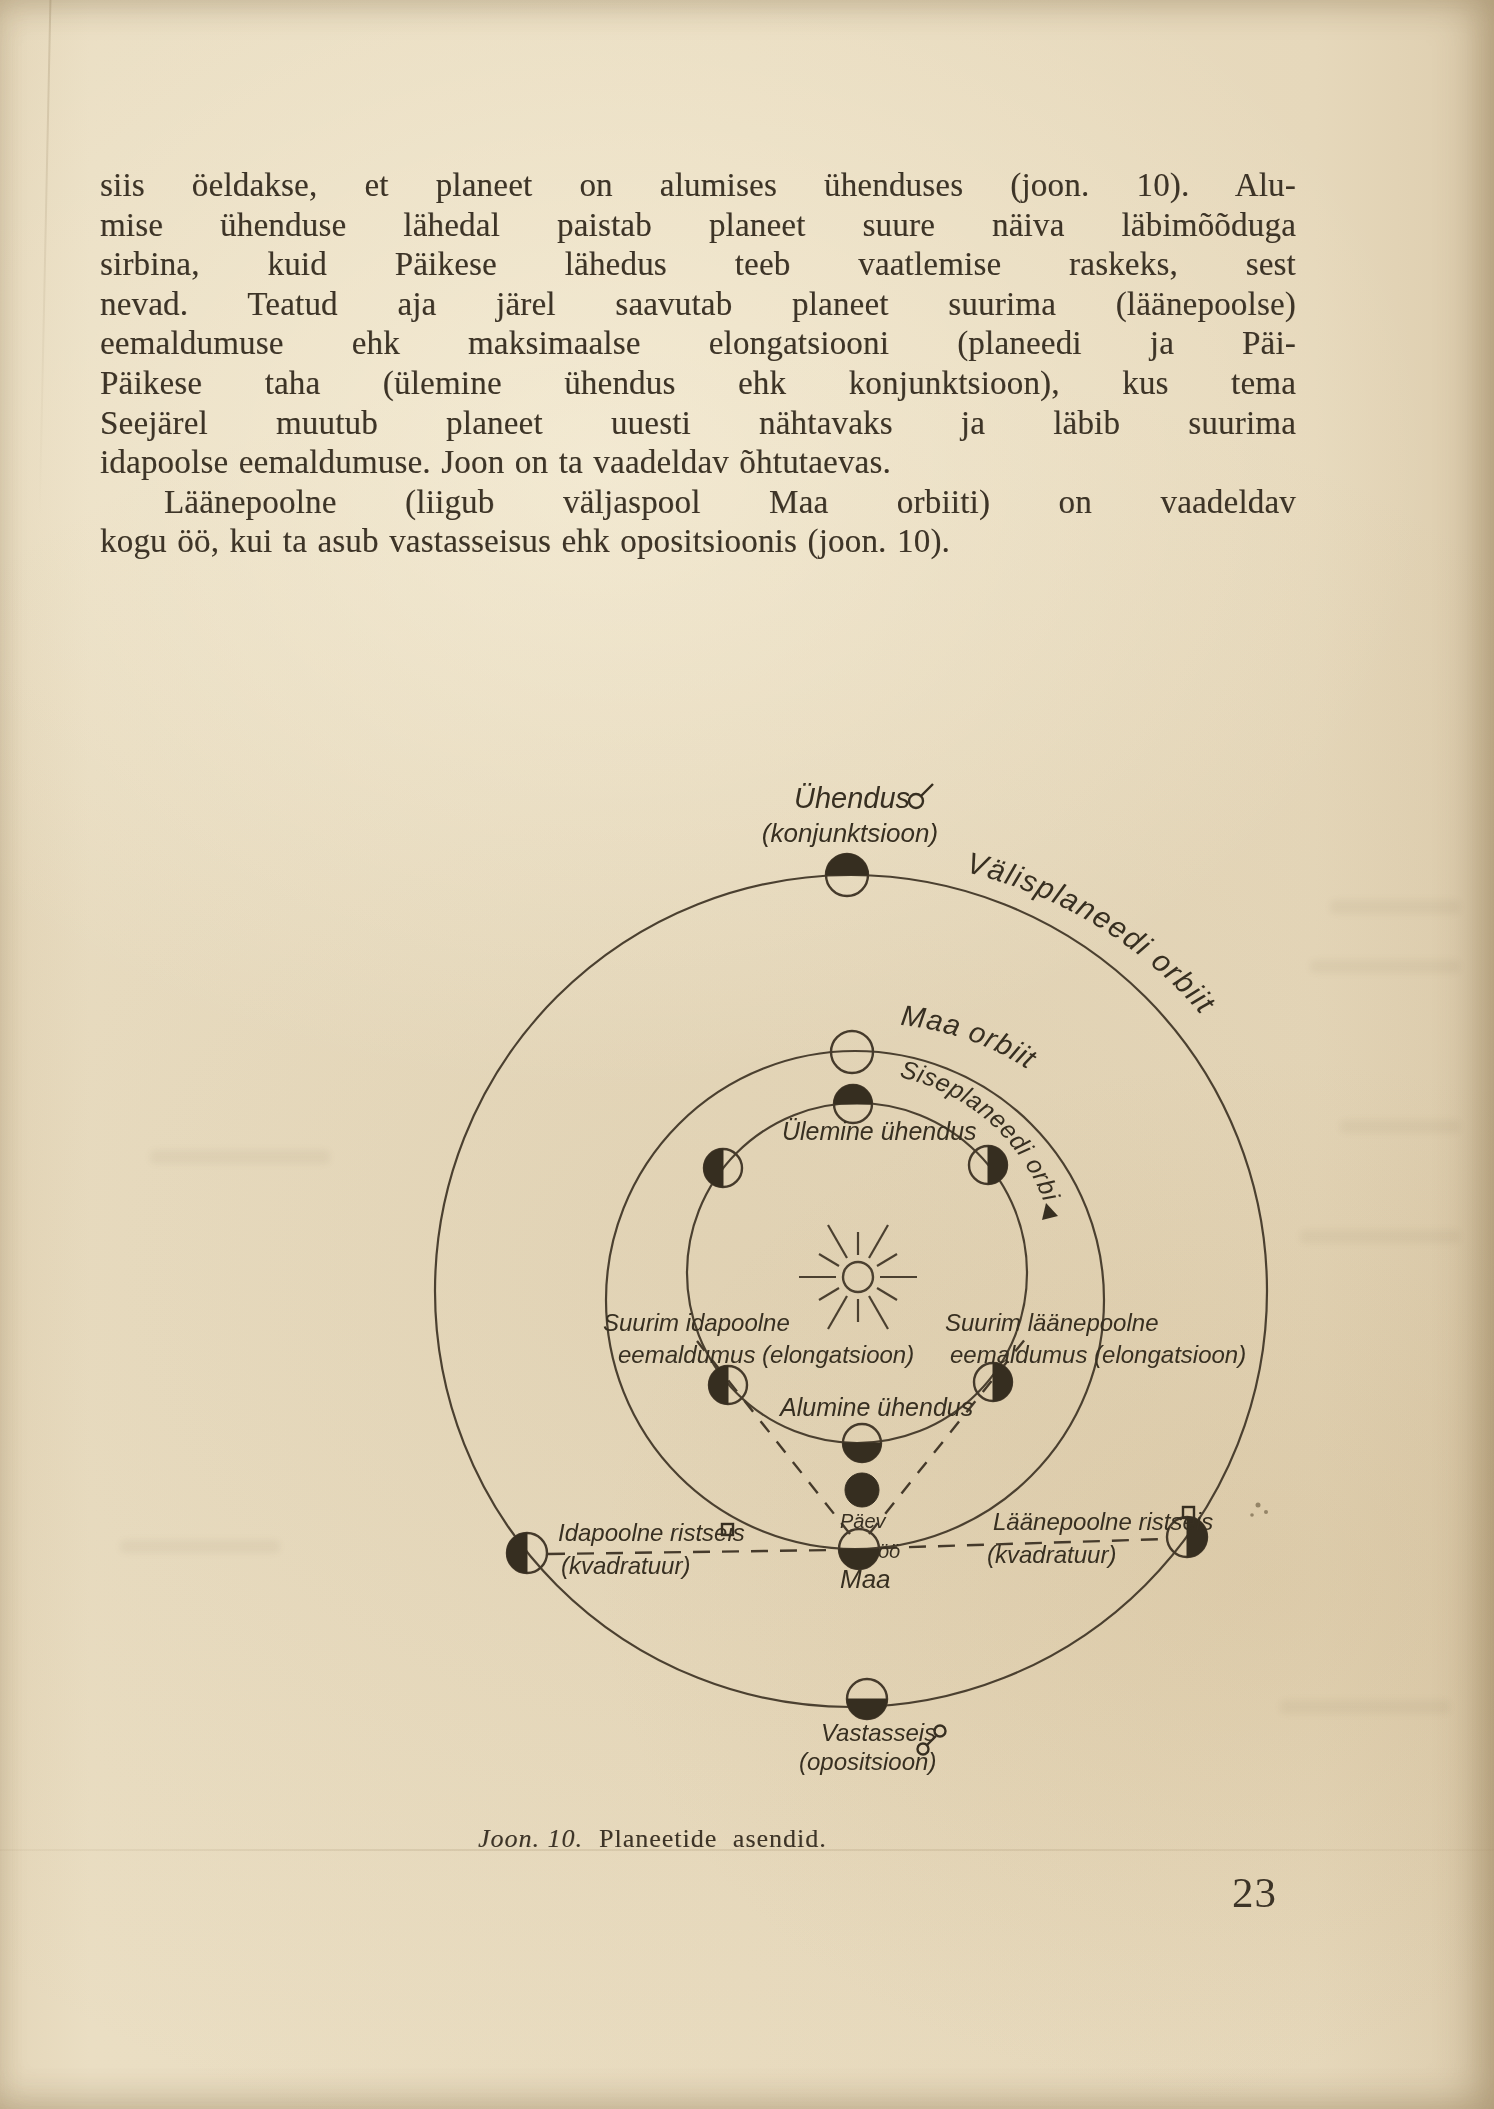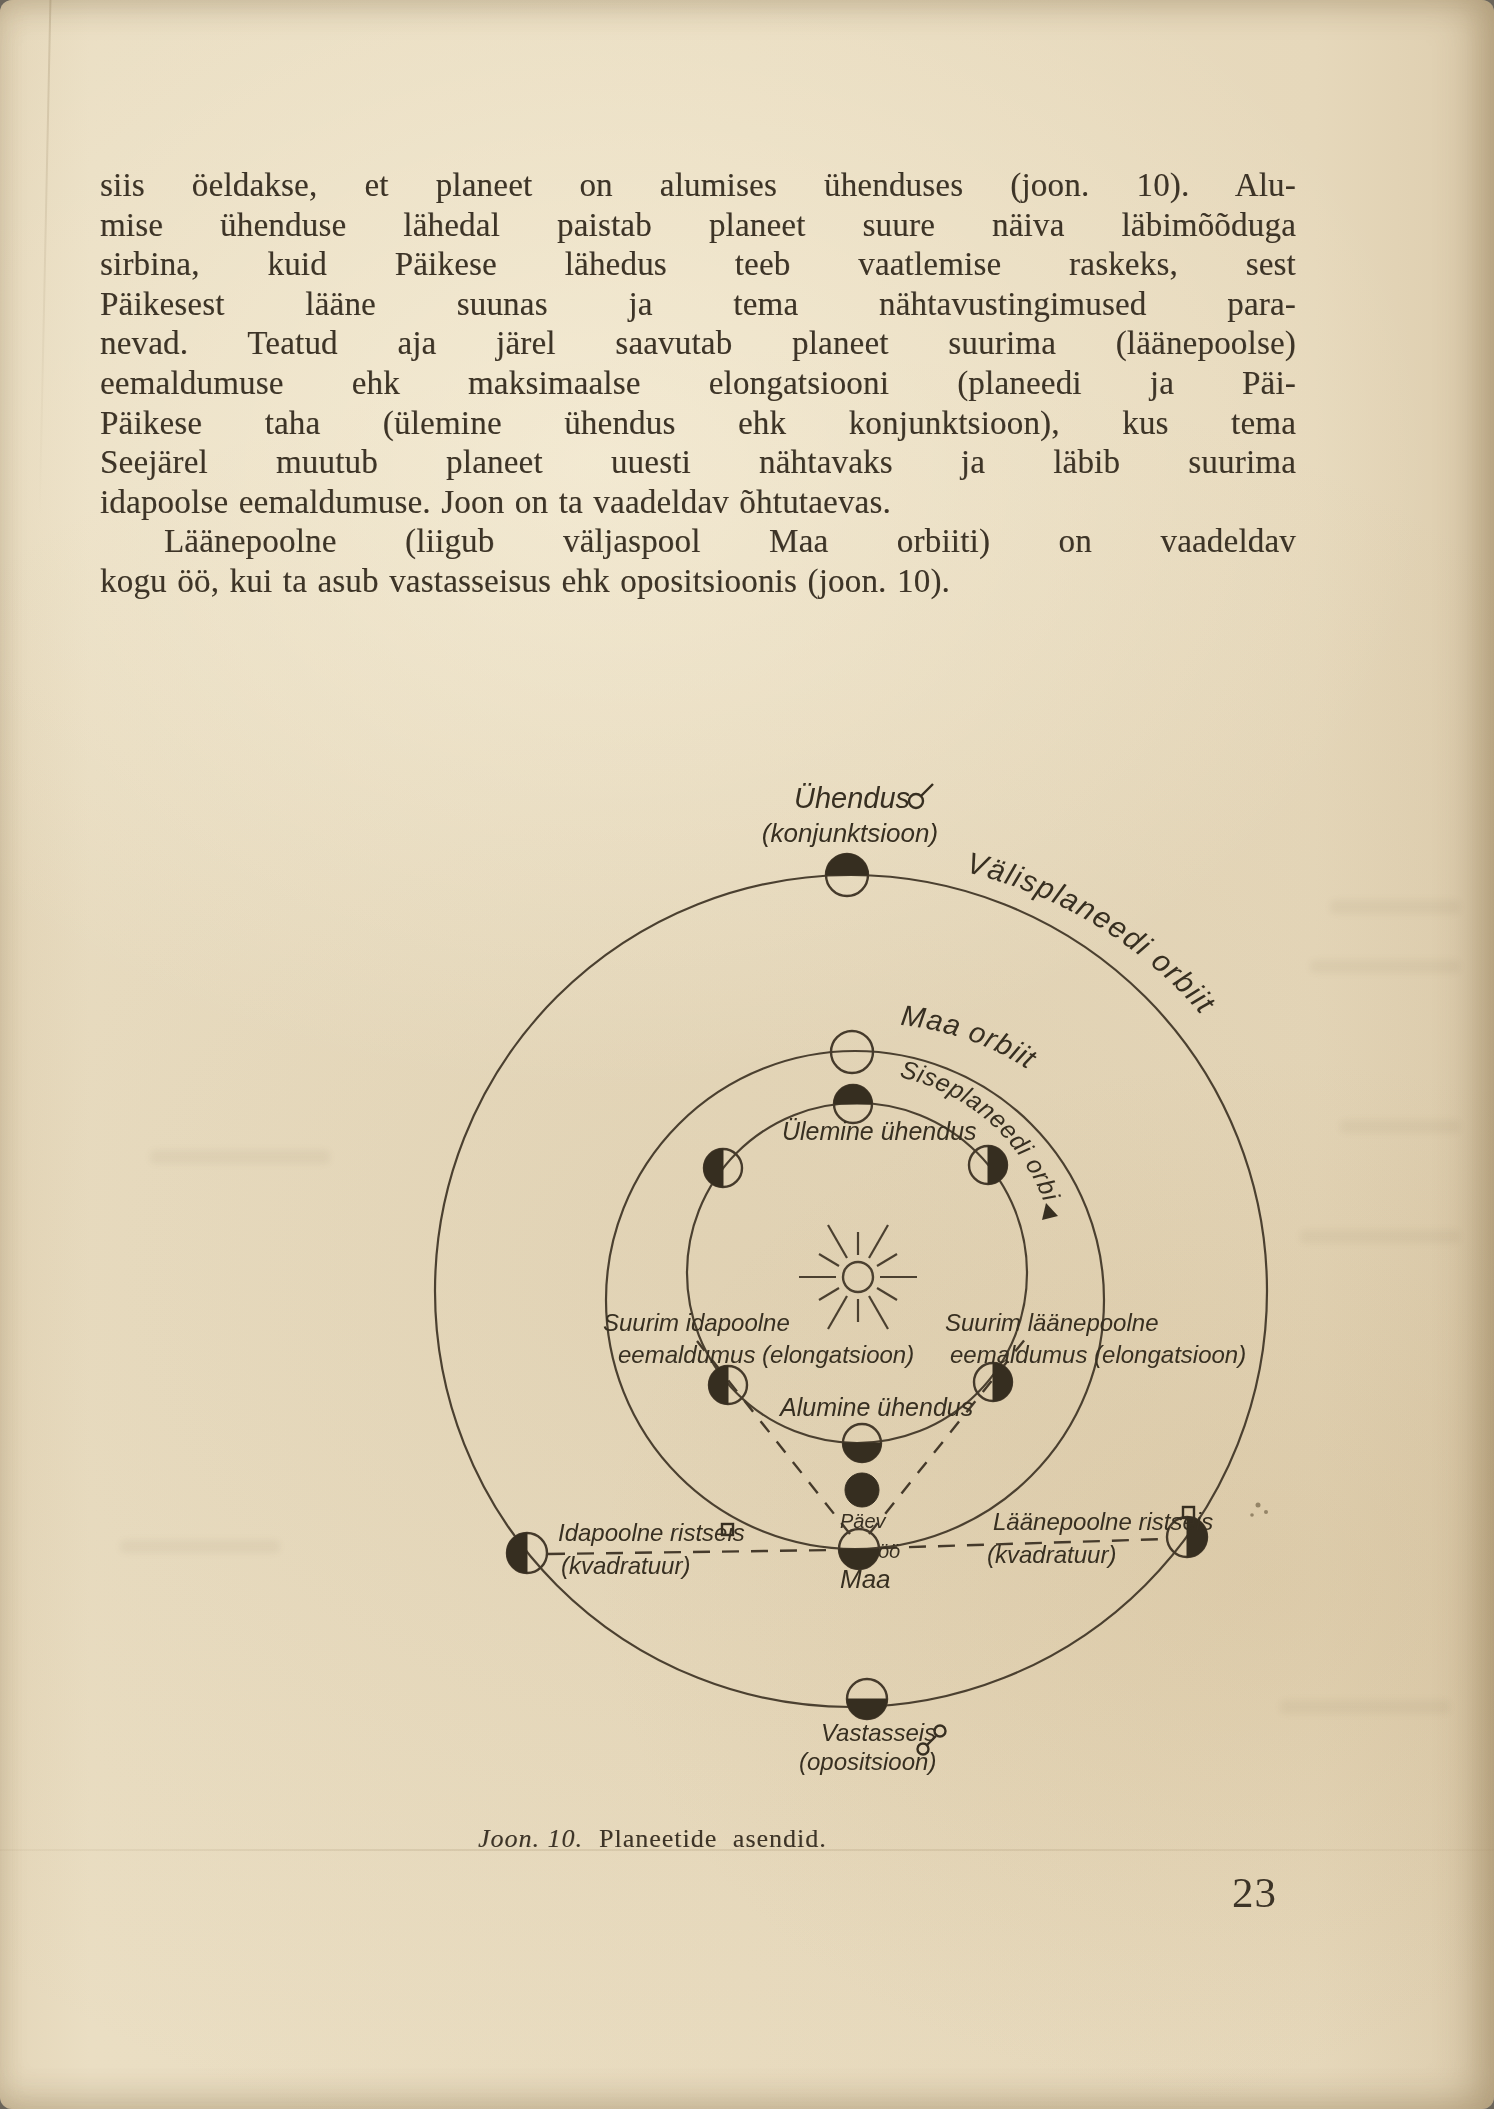--- a/index.html
+++ b/index.html
@@ -9,21 +9,20 @@
     margin:0 auto;
     background:
       radial-gradient(ellipse 1200px 900px at 40% 22%, rgba(255,250,232,0.45), rgba(255,250,232,0) 70%),
       radial-gradient(ellipse 900px 700px at 85% 75%, rgba(190,160,110,0.18), rgba(190,160,110,0) 75%),
       radial-gradient(ellipse 1400px 1100px at 50% 60%, rgba(150,120,70,0.10), rgba(150,120,70,0) 85%),
       linear-gradient(90deg, #e4d6b9 0%, #eadec3 6%, #e9dcc0 50%, #e6d8bb 88%, #ddcdae 100%);
     box-shadow: inset -22px 0 38px rgba(110,85,45,0.28), inset 0 -14px 30px rgba(110,85,45,0.12), inset 0 10px 26px rgba(120,95,55,0.10);
     overflow:hidden;
     font-family:"Liberation Serif", serif;
     color:#3b3226;
-    border-radius:12px;
   }
   
   .crease-v{position:absolute;left:44px;top:0;width:2px;height:520px;background:linear-gradient(180deg, rgba(120,98,62,0.22), rgba(120,98,62,0));transform:rotate(1.2deg);}
   .crease-h{position:absolute;left:0;top:1849px;width:1494px;height:2px;background:linear-gradient(90deg, rgba(120,98,62,0.05), rgba(120,98,62,0.14) 30%, rgba(120,98,62,0.12) 70%, rgba(120,98,62,0.04));}
   .ghost{position:absolute;border-radius:6px;background:rgba(95,75,45,0.055);filter:blur(3px);}
 
   
   .body-text{position:absolute;left:100px;top:166px;width:1196px;}
   .bl{
     font-size:33px;line-height:39.6px;height:39.6px;
@@ -65,21 +64,20 @@
   <div class="ghost" style="left:1340px;top:1120px;width:120px;height:13px;"></div>
   <div class="ghost" style="left:1300px;top:1230px;width:160px;height:13px;"></div>
   <div class="ghost" style="left:150px;top:1150px;width:180px;height:14px;"></div>
   <div class="ghost" style="left:120px;top:1540px;width:160px;height:13px;"></div>
   <div class="ghost" style="left:1280px;top:1700px;width:170px;height:14px;"></div>
 
   <div class="body-text">
     <div class="bl">siis öeldakse, et planeet on alumises ühenduses (joon. 10). Alu-</div>
     <div class="bl">mise ühenduse lähedal paistab planeet suure näiva läbimõõduga</div>
     <div class="bl">sirbina, kuid Päikese lähedus teeb vaatlemise raskeks, sest</div>
-    <div class="bl">Päikesest lääne suunas ja tema nähtavustingimused para-</div>
     <div class="bl">nevad. Teatud aja järel saavutab planeet suurima (läänepoolse)</div>
     <div class="bl">eemaldumuse ehk maksimaalse elongatsiooni (planeedi ja Päi-</div>
     <div class="bl">Päikese taha (ülemine ühendus ehk konjunktsioon), kus tema</div>
     <div class="bl">Seejärel muutub planeet uuesti nähtavaks ja läbib suurima</div>
     <div class="bl end">idapoolse eemaldumuse. Joon on ta vaadeldav õhtutaevas.</div>
     <div class="bl indent">Läänepoolne (liigub väljaspool Maa orbiiti) on vaadeldav</div>
     <div class="bl end">kogu öö, kui ta asub vastasseisus ehk opositsioonis (joon. 10).</div>
   </div>
 
   <svg class="diagram" width="1494" height="2109" viewBox="0 0 1494 2109">

